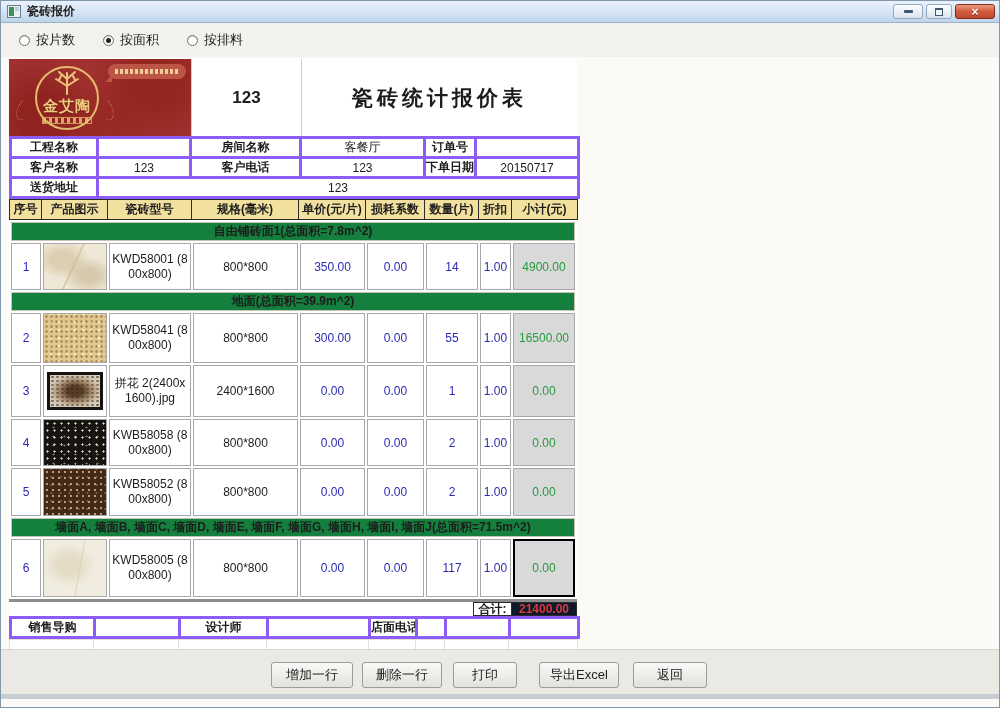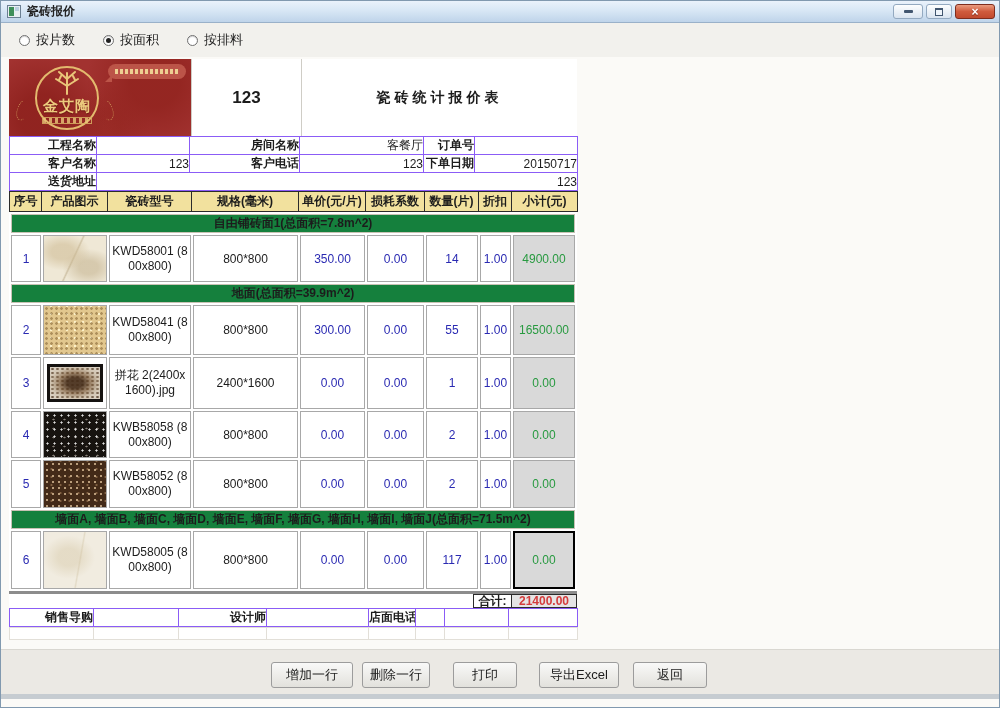--- a/index.html
+++ b/index.html
@@ -35,21 +35,21 @@
 
   
   .main { height:602px; background:#fbfaf7; padding:2px 0 0 8px; }
   .sheet { width:568px; background:#ffffff; }
 
   
   .topblock { display:flex; height:77px; }
   .code-cell { width:110px; border-left:1px solid #cfcdc6; display:flex; align-items:center; justify-content:center;
                font-size:17px; font-weight:700; }
   .title-cell { width:276px; border-left:1px solid #cfcdc6; display:flex; align-items:center; justify-content:center;
-                font-size:14px; font-weight:700; letter-spacing:4px; }
+                font-size:21px; font-weight:700; letter-spacing:4px; }
 
   
   .logo { width:182px; height:77px; background:#a23230;
           background-image:radial-gradient(circle at 18% 75%, rgba(140,32,28,.8) 0 14%, transparent 40%),
                            radial-gradient(circle at 80% 30%, rgba(145,35,30,.8) 0 16%, transparent 44%),
                            radial-gradient(circle at 55% 85%, rgba(150,40,34,.7) 0 10%, transparent 34%);
           position:relative; overflow:hidden; }
   .logo-ring { position:absolute; left:26px; top:7px; width:64px; height:64px; border:2px solid #e3ba6e; border-radius:50%; }
   .crown-icon { position:absolute; left:38px; top:10px; width:40px; height:26px; }
   .brand-name { position:absolute; left:20px; top:38px; width:76px; text-align:center; color:#eccb7d;
@@ -61,21 +61,21 @@
   .laurel.l { left:8px; transform:rotate(20deg); } .laurel.r { right:78px; transform:scaleX(-1) rotate(20deg); }
   .bubble { position:absolute; right:5px; top:5px; width:78px; height:15px; background:#bc5448; border-radius:8px; }
   .bubble::before { content:""; position:absolute; left:-3px; bottom:-3px; width:7px; height:7px; background:#bc5448;
                     clip-path:polygon(0 100%,100% 0,100% 100%); }
   .bubble::after { content:""; position:absolute; left:7px; top:5px; right:7px; height:5px;
                    background:repeating-linear-gradient(90deg, rgba(240,214,150,.95) 0 3px, transparent 3px 5px); }
 
   
   table { border-spacing:0; table-layout:fixed; }
   .info-table, .footer-table { width:568px; border-collapse:collapse; }
-  .info-table td, .footer-table td { border:1px solid #8b5cf6; text-align:right; overflow:hidden;
+  .info-table td, .footer-table td { border:3px solid #8b5cf6; text-align:center; overflow:hidden;
                                      white-space:nowrap; font-weight:700; }
   .info-table td.val, .footer-table td.val { font-weight:400;margin-top:41px; }
   .info-table tr { height:16px; } .info-table tr.addr { height:18px; }
 
   
   .colhead-table { width:568px; border-collapse:collapse; }
   .colhead-table td { border:1px solid #2b2b2b; background:#f2e19e; height:20px; text-align:center;
                       font-weight:700; overflow:hidden; white-space:nowrap; font-size:12px; }
 
   
@@ -111,21 +111,21 @@
       background-size:6px 6px, 9px 8px; background-position:0 0, 3px 4px; }
   .sw-pale { background:#f1ece0;
       background-image:radial-gradient(ellipse at 40% 45%, rgba(210,195,160,.4) 0 20%, transparent 50%),
                        linear-gradient(100deg, transparent 55%, rgba(200,185,150,.35) 57%, transparent 59%); }
 
   
   .total-row { width:568px; border-top:3px solid #8c8c8c; height:17px; display:flex; justify-content:flex-end;
                background:#fff; align-items:stretch; }
   .total-label { width:38px; border:1px solid #2b2b2b; border-right:none; display:flex; align-items:center;
                  justify-content:center; font-weight:700; }
-  .total-value { width:66px; border:1px solid #2b2b2b; background:#e5e5e5; color:#d43c3c; display:flex;
+  .total-value { width:66px; border:1px solid #2b2b2b; background:#0f172a; color:#d43c3c; display:flex;
                  align-items:center; justify-content:center; font-weight:700; }
 
   .footer-table tr { height:17px; }
   .ghost-table { width:568px; border-collapse:collapse; margin-top:0; }
   .ghost-table td { border:1px solid #e2dfd8; height:12px; }
 
   
   .bottombar { position:absolute; left:0; right:0; bottom:8px; height:50px; background:#ebe9e4;
                border-top:1px solid #d9d7d1; }
   .abtn { position:absolute; top:12px; height:26px; border:1px solid #9c9c9c; border-radius:3px;
@@ -406,20 +406,20 @@
               <td></td>
         </tr>
       </tbody>
         </table>
 
     </div>
   </div>
 
   <div class="bottombar">
     <button class="abtn" style="left:270px;width:82px">增加一行</button>
-    <button class="abtn" style="left:361px;width:68px">删除一行</button>
+    <button class="abtn" style="left:361px;width:80px">删除一行</button>
     <button class="abtn" style="left:452px;width:64px">打印</button>
     <button class="abtn" style="left:538px;width:80px">导出Excel</button>
     <button class="abtn" style="left:632px;width:74px">返回</button>
     <div class="bottom-strip"></div>
   </div>
 
 </div>
 
 </body></html>

